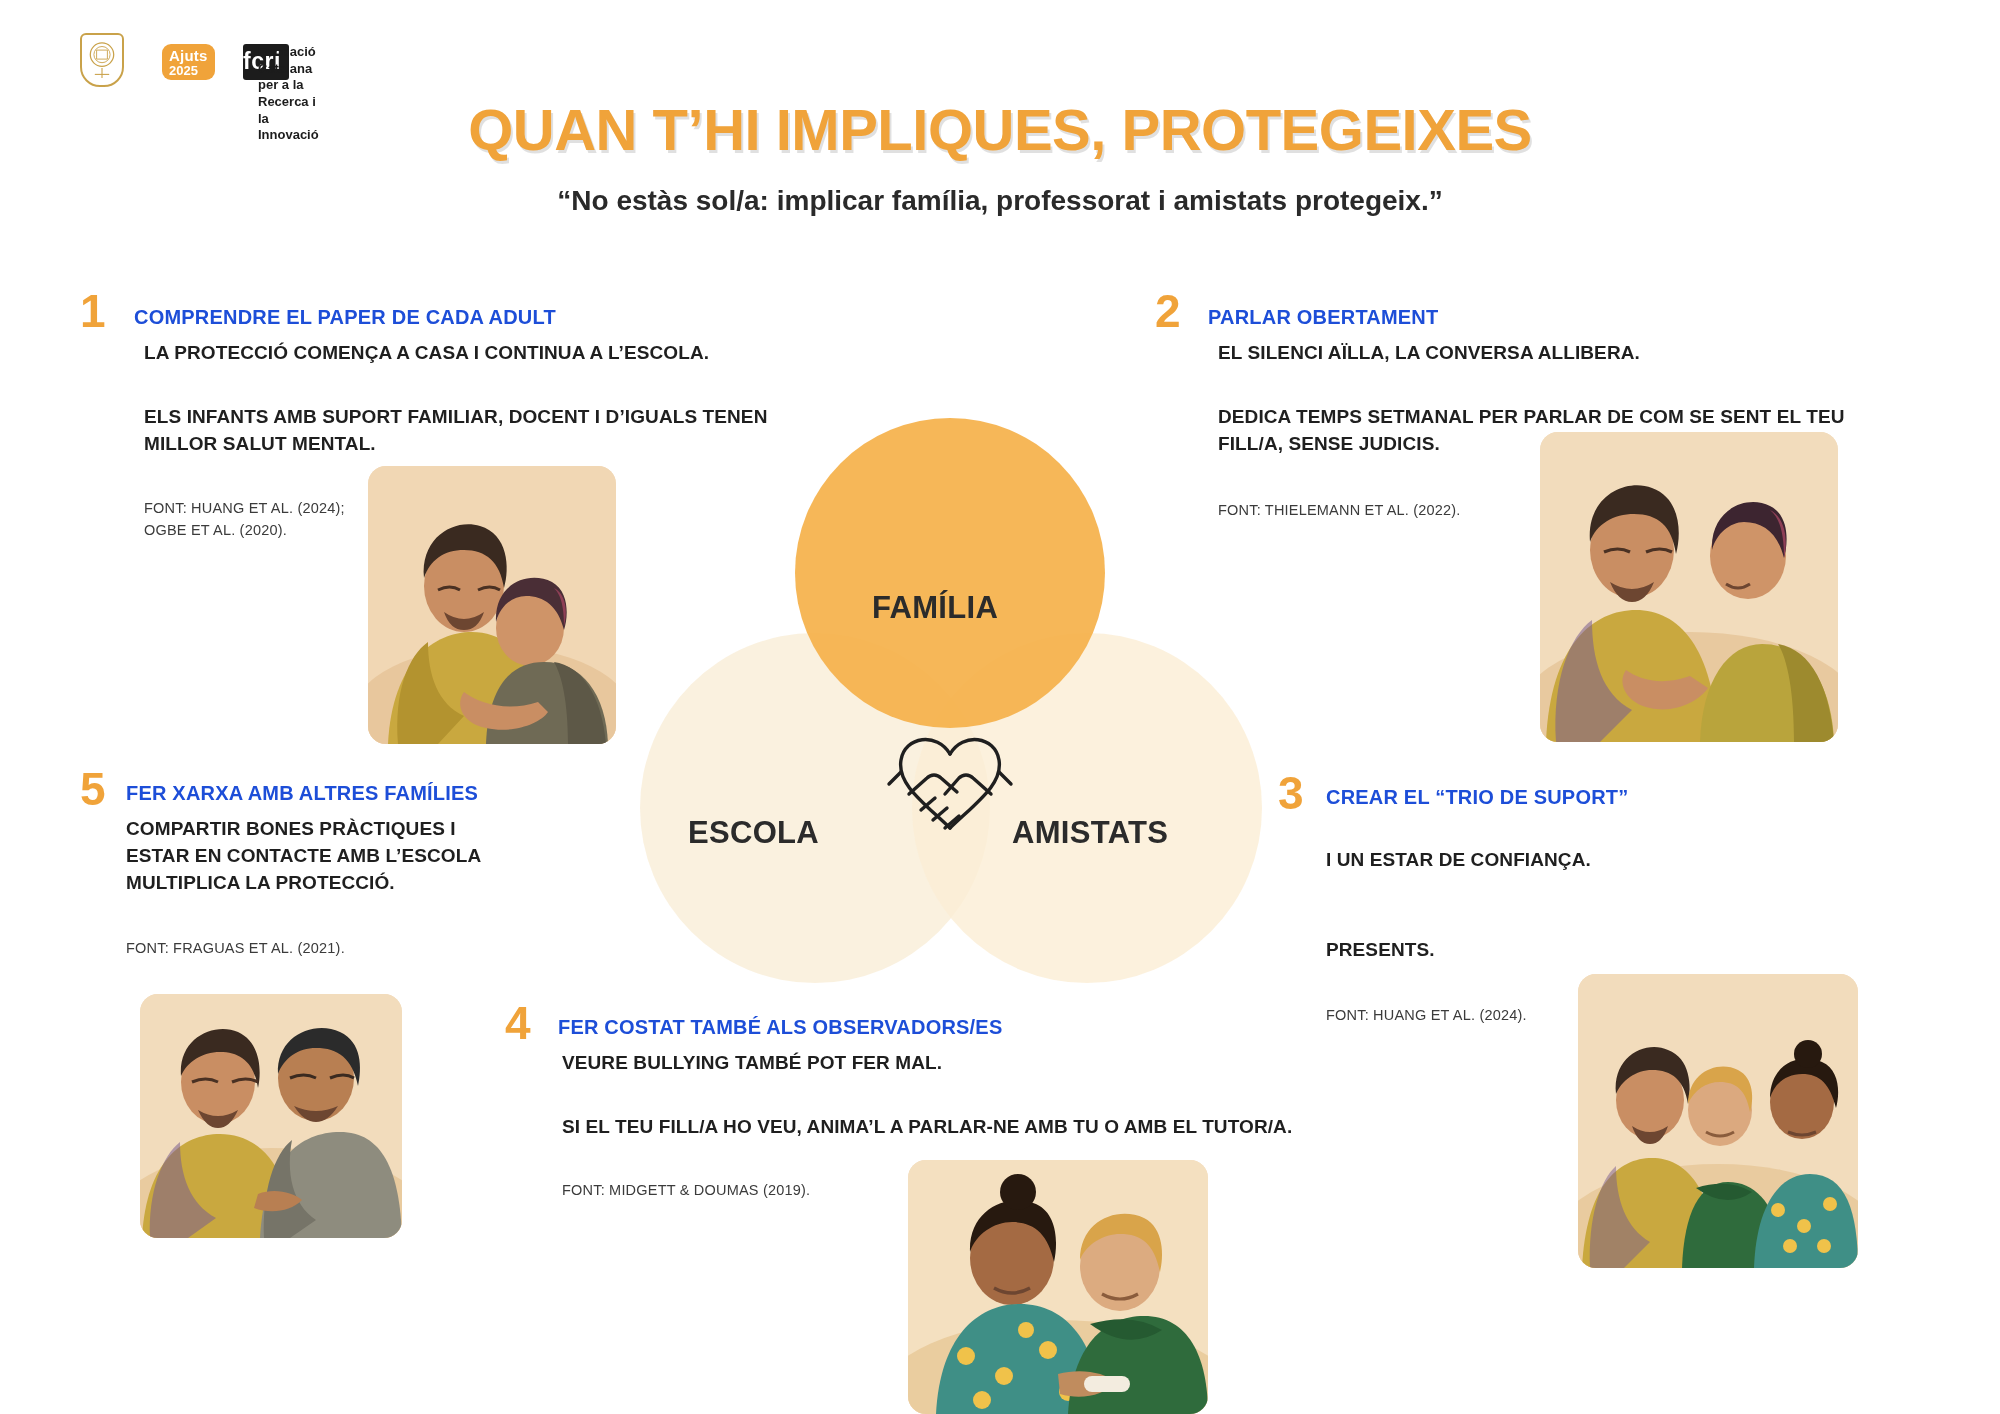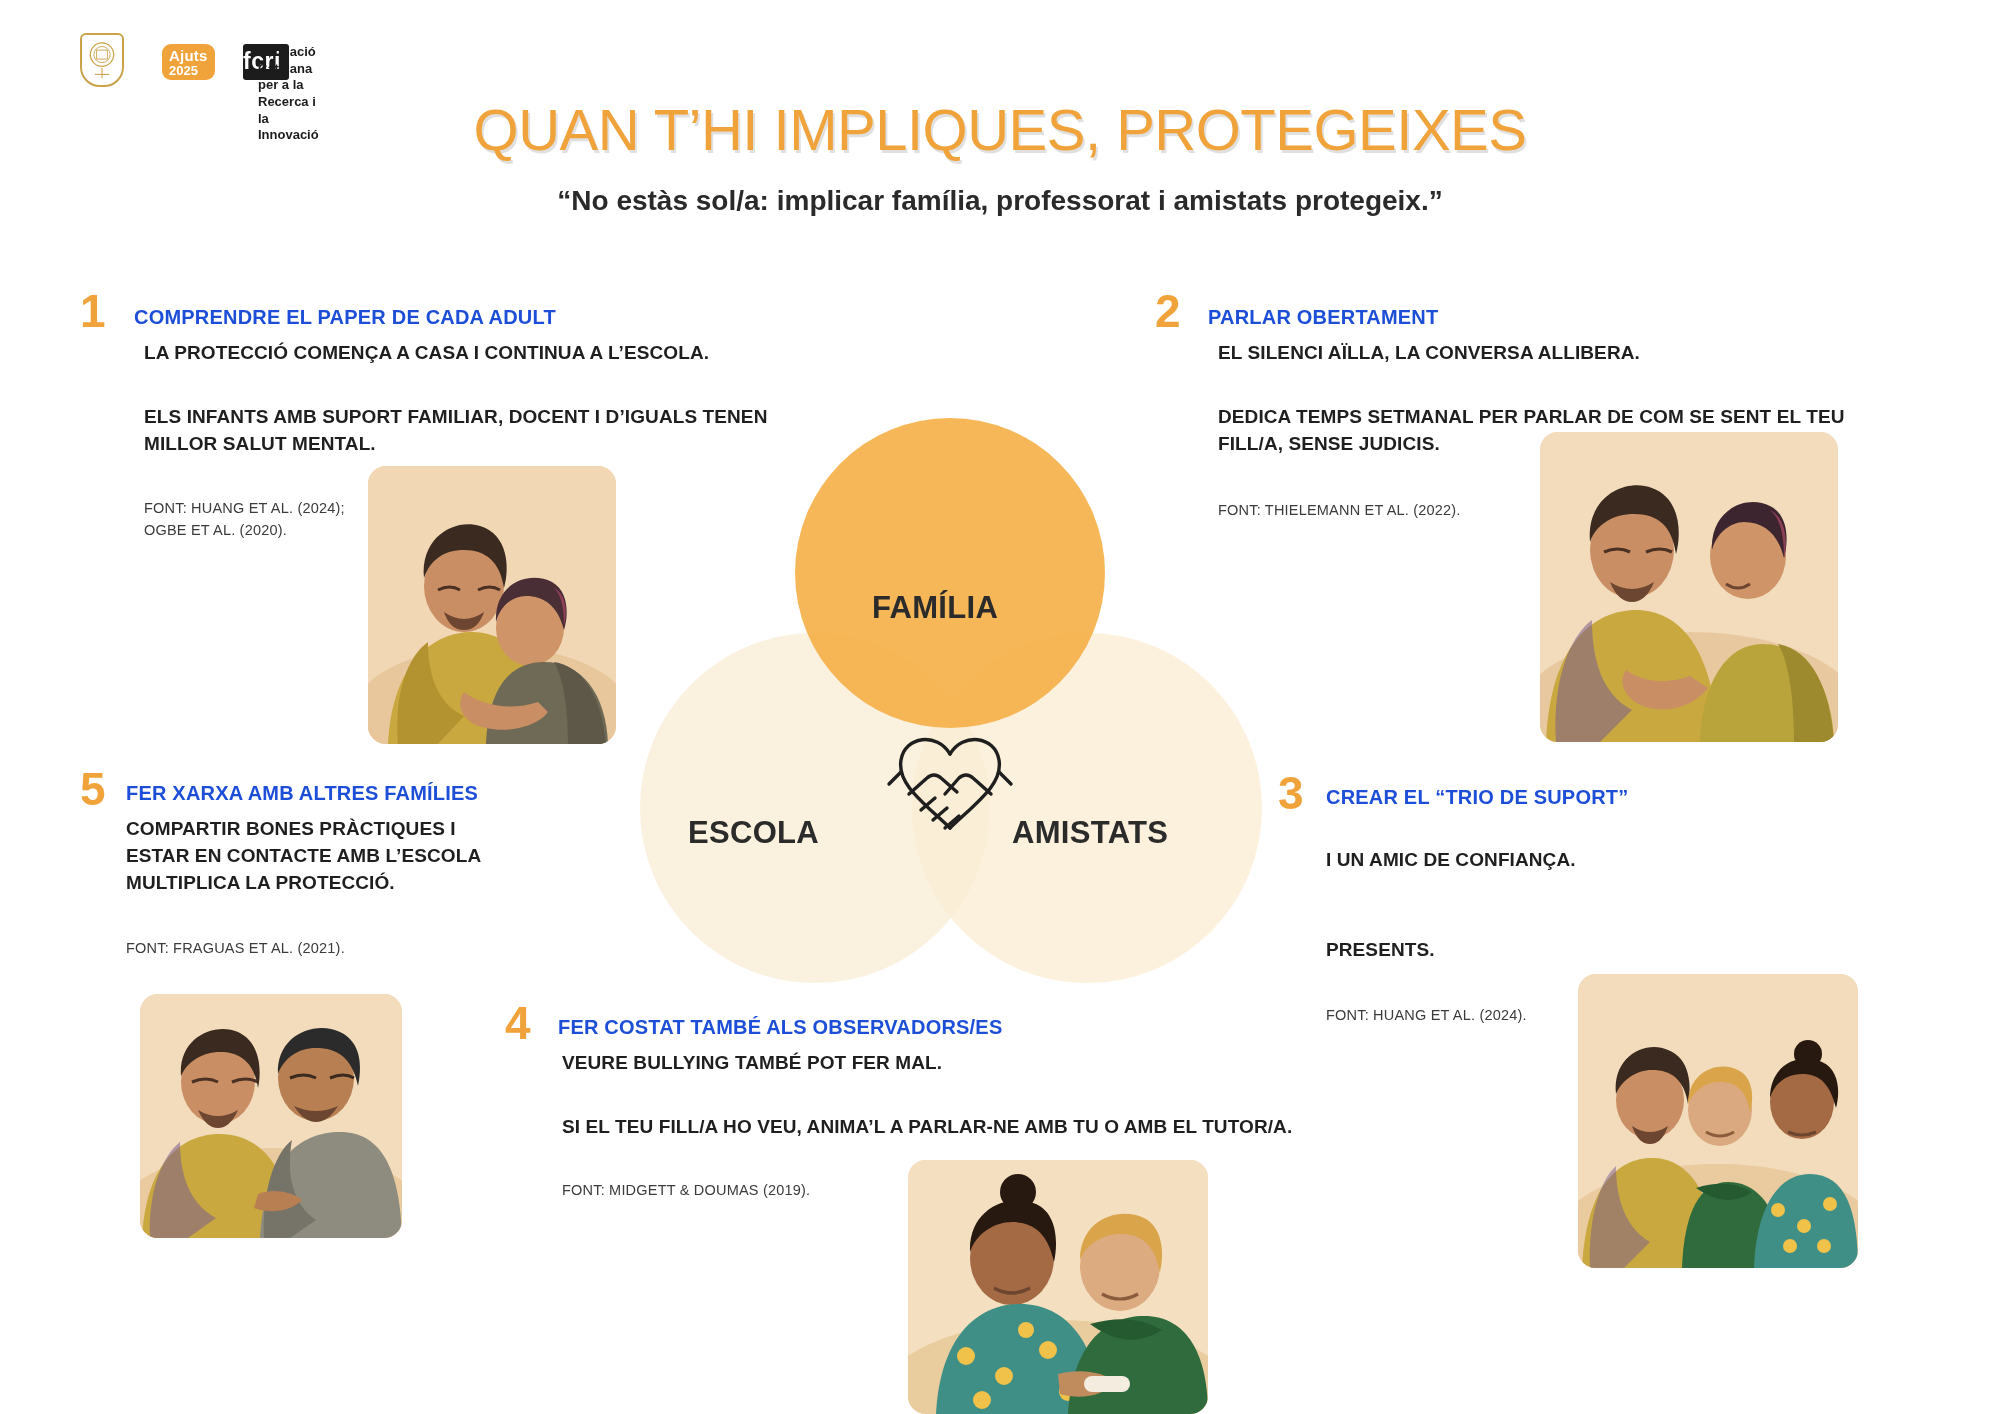--- a/index.html
+++ b/index.html
@@ -62,21 +62,21 @@
     color: #1c1c1c;
     font-weight: bold;
     width: 72px;
   }
 
   .title {
     position: absolute;
     left: 0; right: 0; top: 96px;
     text-align: center;
     font-size: 58px;
-    font-weight: normal;
+    font-weight: bold;
     letter-spacing: -0.5px;
     color: #f0a33a;
     text-shadow: 2px 3px 0 rgba(0,0,0,0.12);
   }
   .subtitle {
     position: absolute;
     left: 0; right: 0; top: 185px;
     text-align: center;
     font-size: 28px;
     font-weight: bold;
@@ -259,21 +259,21 @@
       <path d="M172 118 C170 78 206 62 230 74 C250 84 248 112 244 126 C238 102 224 90 204 90 C190 90 176 102 172 118Z" fill="#3d2530"></path>
       <path d="M230 78 C246 86 248 110 244 126 C244 102 240 86 230 78Z" fill="#8e3f56"></path>
       <path d="M160 310 C162 248 188 212 222 212 C266 212 292 252 294 310 Z" fill="#b9a43c"></path>
       <path d="M238 212 C272 218 290 256 294 310 L254 310 C254 262 248 228 238 212Z" fill="#9d8a2e"></path>
       <path d="M186 152 q12 8 24 0" stroke="#6d4631" stroke-width="3" fill="none"></path>
     </svg>
   </div>
 
   <div class="num" style="left:1278px; top:770px;">3</div>
   <div class="blk-head" style="left:1326px; top:786px;">CREAR EL “TRIO DE SUPORT”</div>
-  <div class="blk-line" style="left:1326px; top:847px;">I UN AMIC DE CONFIANÇA.</div>
+  <div class="blk-line" style="left:1326px; top:847px;">I UN ESTAR DE CONFIANÇA.</div>
   <div class="blk-line" style="left:1326px; top:937px;">PRESENTS.</div>
   <div class="blk-src" style="left:1326px; top:1005px;">FONT: HUANG ET AL. (2024).</div>
 
   <div class="photo" style="left:1578px; top:974px; width:280px; height:294px;">
     <svg viewBox="0 0 280 294" preserveAspectRatio="xMidYMid slice" aria-hidden="true">
       <rect width="280" height="294" fill="#f2dcbc"></rect>
       <ellipse cx="140" cy="268" rx="165" ry="78" fill="#e9cb9f"></ellipse>
 
       <path d="M4 294 C8 212 40 184 74 184 C108 184 136 214 140 294 Z" fill="#c9a83f"></path>
       <path d="M38 192 C38 226 48 254 72 268 L46 294 L12 294 C10 244 22 206 38 192Z" fill="#7a5c8e" opacity=".5"></path>

